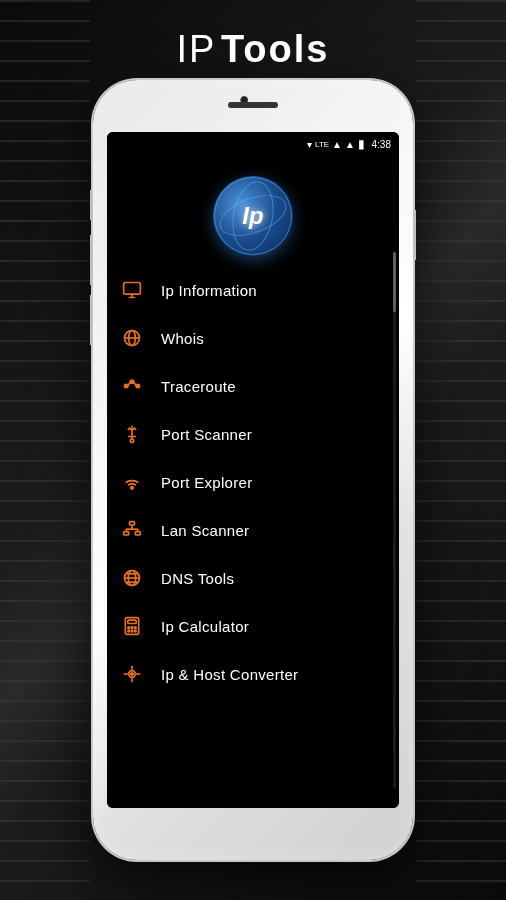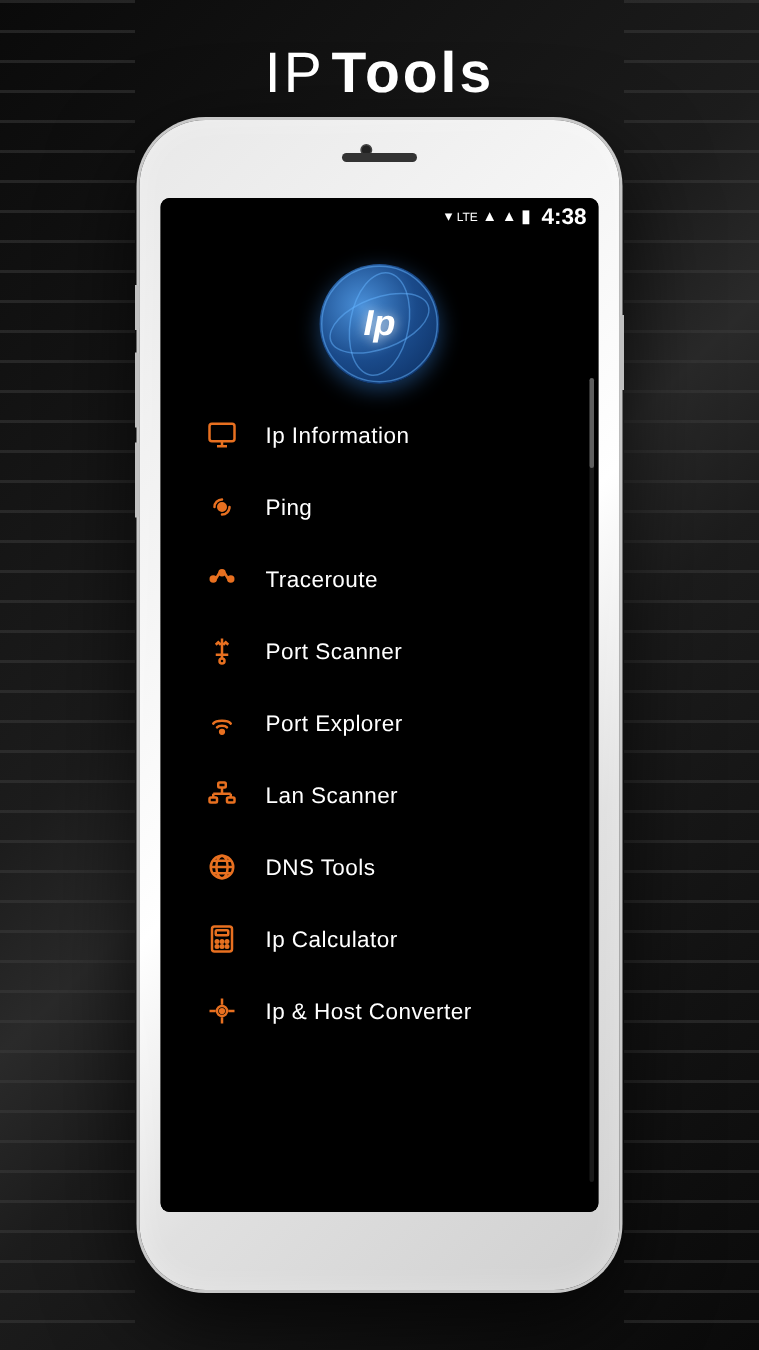--- a/index.html
+++ b/index.html
@@ -126,22 +126,22 @@
     }
 
     .status-icons {
       display: flex;
       align-items: center;
       gap: 3px;
     }
 
     .status-time {
       color: #fff;
-      font-size: 15px;
-      font-weight: bold;
+      font-size: 10px;
+      font-weight: normal;
       margin-left: 4px;
     }
 
     .signal-icon {
       color: #fff;
       font-size: 10px;
     }
 
     
     .app-content {
@@ -195,21 +195,21 @@
       flex: 1;
       overflow-y: auto;
       scrollbar-width: none;
     }
 
     .menu-list::-webkit-scrollbar { display: none; }
 
     .menu-item {
       display: flex;
       align-items: center;
-      padding: 11px 28px;
+      padding: 11px 12px;
       gap: 16px;
       cursor: pointer;
     }
 
     .menu-icon {
       width: 26px;
       height: 26px;
       display: flex;
       align-items: center;
       justify-content: center;
@@ -364,26 +364,26 @@
                 <svg width="20" height="20" viewBox="0 0 24 24" fill="none" stroke="#e87020" stroke-width="2">
       <rect x="2" y="3" width="20" height="14" rx="2"></rect>
                   <path d="M8 21h8M12 17v4"></path>
     </svg>
               </div>
               <span class="menu-label">Ip Information</span>
             </div>
             <div class="menu-item">
               <div class="menu-icon">
                 <svg width="20" height="20" viewBox="0 0 24 24" fill="none" stroke="#e87020" stroke-width="2">
-      <circle cx="12" cy="12" r="3" fill="#e87020"></circle>
-      <path d="M6 12 C6 8.7 8.7 6 12 6" stroke-linecap="round"></path>
-      <path d="M18 12 C18 15.3 15.3 18 12 18" stroke-linecap="round"></path>
-    </svg>
-              </div>
-              <span class="menu-label">Ping</span>
+      <circle cx="12" cy="12" r="9"></circle>
+                  <ellipse cx="12" cy="12" rx="4" ry="9"></ellipse>
+                  <line x1="3" y1="12" x2="21" y2="12"></line>
+    </svg>
+              </div>
+              <span class="menu-label">Whois</span>
             </div>
             <div class="menu-item">
               <div class="menu-icon">
                 <svg width="20" height="20" viewBox="0 0 24 24" fill="none" stroke="#e87020" stroke-width="2">
       <circle cx="5" cy="12" r="2" fill="#e87020"></circle>
                   <circle cx="12" cy="7" r="2" fill="#e87020"></circle>
       <circle cx="19" cy="12" r="2" fill="#e87020"></circle>
       <path d="M7 12 L10 7M14 7 L17 12"></path>
     </svg>
               </div>

